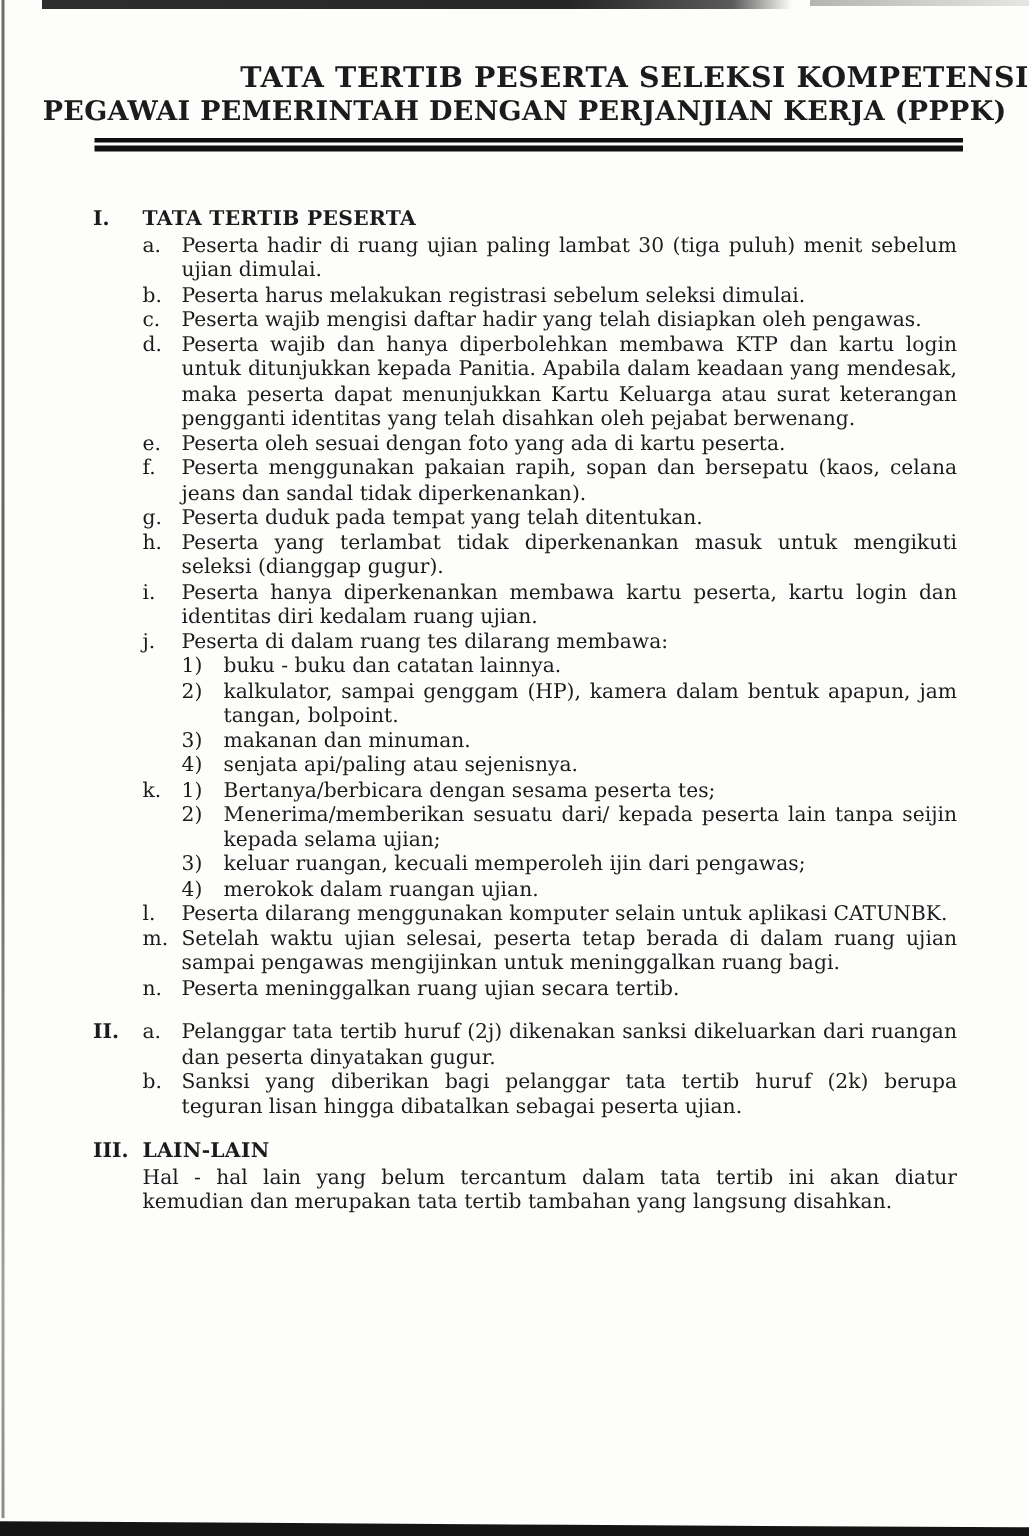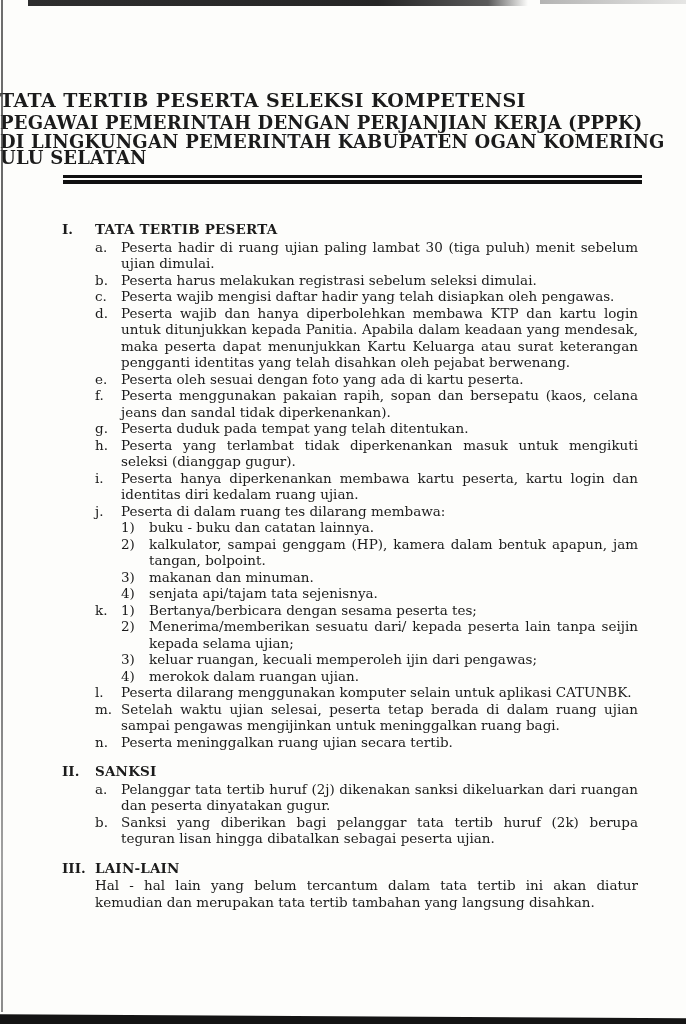--- a/index.html
+++ b/index.html
@@ -40,22 +40,22 @@
   }
   .scan-line-left {
     position: absolute;
     top: 0; left: 1px;
     width: 2px; height: 1012px;
     background: linear-gradient(to bottom, #4a4a4a 0%, #3d3d3d 45%, #666 70%, #8a8a8a 85%, #6f6f6f 100%);
     opacity: 0.8;
   }
   
   .doc-header {
-    padding-top: 88px;
-    text-align: left;
+    padding-top: 40px;
+    text-align: right;
   }
   .doc-title {
     margin: 0;
     font-size: 19px;
     font-weight: bold;
     letter-spacing: 0.4px;
     line-height: 24px;
   }
   .doc-subtitle {
     margin: 3px 15px 0 0;
@@ -110,21 +110,20 @@
 <body>
 
 <div class="page">
   <div class="scan-bar-top"></div>
   <div class="scan-bar-top2"></div>
   <div class="scan-line-left"></div>
 
   <header class="doc-header">
     <h1 class="doc-title">TATA TERTIB PESERTA SELEKSI KOMPETENSI</h1>
     <h2 class="doc-subtitle">PEGAWAI PEMERINTAH DENGAN PERJANJIAN KERJA (PPPK)</h2>
-    <h2 class="doc-subtitle">DI LINGKUNGAN PEMERINTAH KABUPATEN OGAN KOMERING ULU SELATAN</h2>
     <div class="double-rule">
       <div class="rule-line-1"></div>
       <div class="rule-gap"></div>
       <div class="rule-line-2"></div>
     </div>
   </header>
 
   <main class="doc-body" id="doc-body">
       <section class="section">
         <div class="sec-num">I.</div>
@@ -195,21 +194,21 @@
               <div class="subitem">
                 <div class="subitem-label">2)</div>
                 <div class="subitem-text">kalkulator, sampai genggam (HP), kamera dalam bentuk apapun, jam tangan, bolpoint.</div>
               </div>
               <div class="subitem">
                 <div class="subitem-label">3)</div>
                 <div class="subitem-text">makanan dan minuman.</div>
               </div>
               <div class="subitem">
                 <div class="subitem-label">4)</div>
-                <div class="subitem-text">senjata api/tajam tata sejenisnya.</div>
+                <div class="subitem-text">senjata api/paling atau sejenisnya.</div>
               </div>
             </div>
           </div>
           <div class="item">
             <div class="item-label">k.</div>
             <div class="item-content">
               <div class="subitem">
                 <div class="subitem-label">1)</div>
                 <div class="subitem-text">Bertanya/berbicara dengan sesama peserta tes;</div>
               </div>
@@ -243,21 +242,20 @@
             <div class="item-label">n.</div>
             <div class="item-content">
               <div class="item-text">Peserta meninggalkan ruang ujian secara tertib.</div>
             </div>
           </div>
         </div>
       </section>
       <section class="section">
         <div class="sec-num">II.</div>
         <div class="sec-body">
-          <div class="sec-heading">SANKSI</div>
           <div class="item">
             <div class="item-label">a.</div>
             <div class="item-content">
               <div class="item-text">Pelanggar tata tertib huruf (2j) dikenakan sanksi dikeluarkan dari ruangan dan peserta dinyatakan gugur.</div>
             </div>
           </div>
           <div class="item">
             <div class="item-label">b.</div>
             <div class="item-content">
               <div class="item-text">Sanksi yang diberikan bagi pelanggar tata tertib huruf (2k) berupa teguran lisan hingga dibatalkan sebagai peserta ujian.</div>

